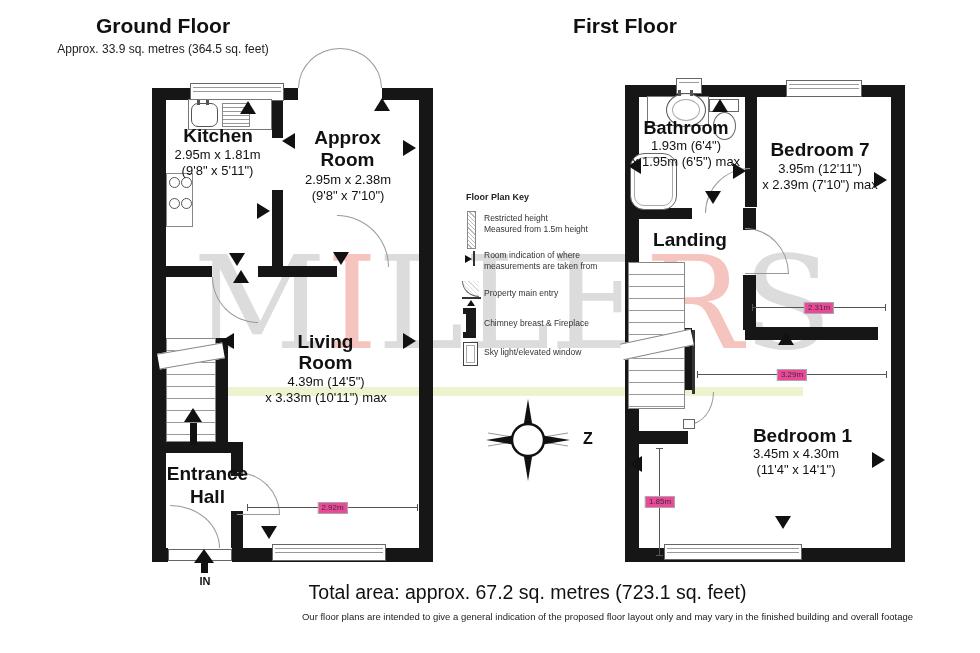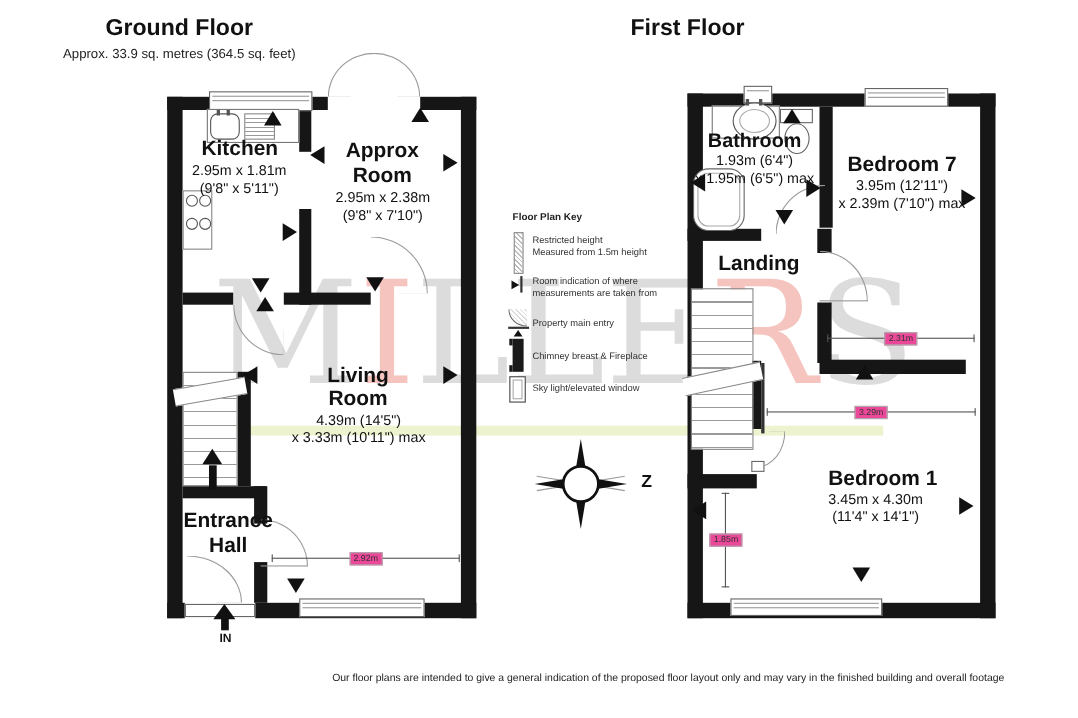--- a/index.html
+++ b/index.html
@@ -217,21 +217,21 @@
   <div class="room-dim" style="left:740px;top:463px;width:112px;">(11'4" x 14'1")</div>
 
   <div class="dim" style="left:752px;top:301px;width:134px;height:14px;">
     <div class="ln"></div>
     <div class="dlab">2.31m</div>
   </div>
   <div class="dim" style="left:697px;top:368px;width:190px;height:14px;">
     <div class="ln"></div>
     <div class="dlab">3.29m</div>
   </div>
-  <div class="dimv" style="left:653px;top:448px;width:14px;height:86px;">
+  <div class="dimv" style="left:653px;top:448px;width:14px;height:108px;">
     <div class="ln"></div>
     <div class="dlab">1.85m</div>
   </div>
 
   <div class="key-title" style="left:466px;top:192px;width:120px;">Floor Plan Key</div>
   <div class="abs" style="left:467px;top:211px;width:9px;height:38px;border:1px solid #888;box-sizing:border-box;background:repeating-linear-gradient(45deg,#fff 0 2px,#bbb 2px 3px);"></div>
   <div class="key-txt" style="left:484px;top:213px;width:140px;">Restricted height</div>
   <div class="key-txt" style="left:484px;top:224px;width:140px;">Measured from 1.5m height</div>
   <div class="abs" style="left:465px;top:255px;width:0;height:0;border-top:4px solid transparent;border-bottom:4px solid transparent;border-left:7px solid #111;"></div>
   <div class="abs" style="left:473px;top:251px;width:2px;height:15px;background:#333;"></div>
@@ -254,15 +254,16 @@
     <line x1="8" y1="36" x2="88" y2="49" stroke="#999" stroke-width="1"></line>
     <line x1="8" y1="49" x2="88" y2="36" stroke="#999" stroke-width="1"></line>
     <polygon points="48,2 43,32 53,32" fill="#111"></polygon>
     <polygon points="48,84 43,54 53,54" fill="#111"></polygon>
     <polygon points="6,43 36,38 36,48" fill="#111"></polygon>
     <polygon points="90,43 60,38 60,48" fill="#111"></polygon>
     <circle cx="48" cy="43" r="16" fill="#fff" stroke="#111" stroke-width="2.5"></circle>
   </svg>
   <div class="z-lab" style="left:583px;top:430px;">Z</div>
 
+  <div class="foot-total" style="left:240px;top:581px;width:575px;">Total area: approx. 67.2 sq. metres (723.1 sq. feet)</div>
   <div class="foot-disc" style="left:235px;top:611px;width:745px;">Our floor plans are intended to give a general indication of the proposed floor layout only and may vary in the finished building and overall footage</div>
 
 </div>
 
 </body></html>

